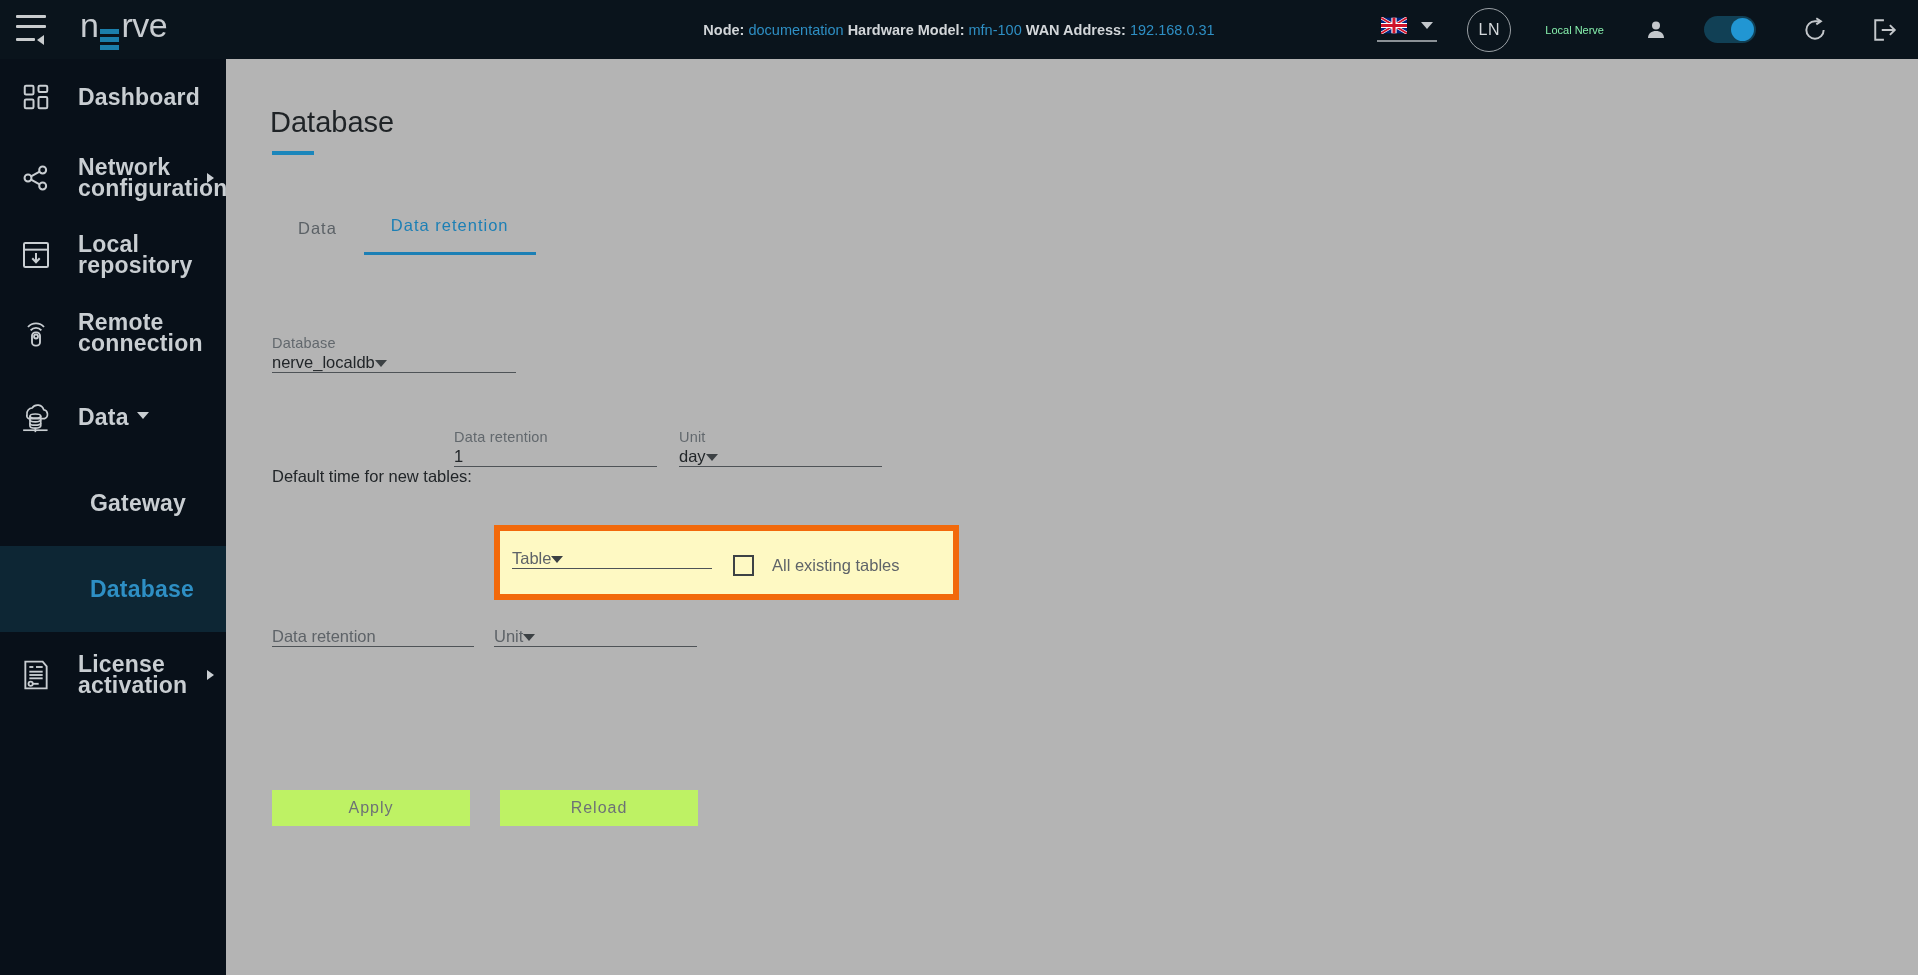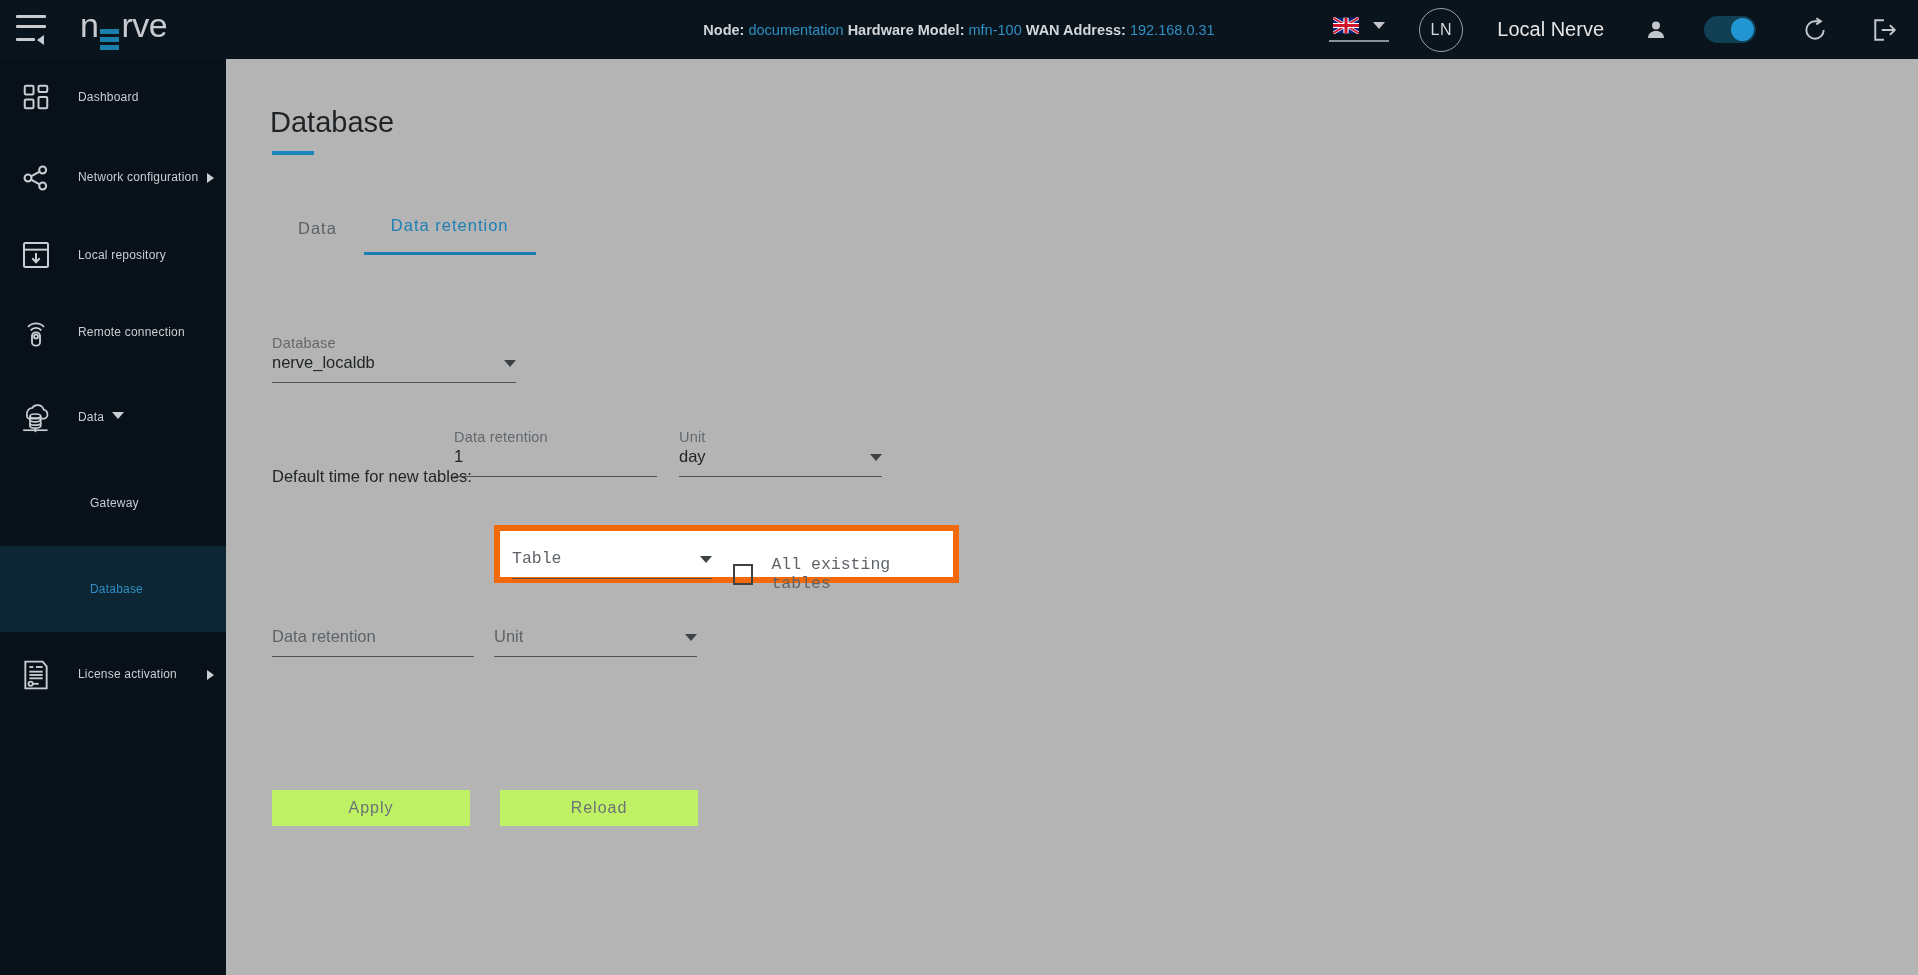--- a/index.html
+++ b/index.html
@@ -69,21 +69,21 @@
     border-right: 6px solid transparent;
     border-top: 7px solid #c3c7cb;
   }
   .avatar {
     width: 44px; height: 44px; border-radius: 50%;
     border: 1.5px solid #9aa0a5;
     display: flex; align-items: center; justify-content: center;
     color: #d4d8db; font-size: 16px; letter-spacing: .5px;
     margin-right: 26px; cursor: pointer;
   }
-  .localnerve { color: #e5e5e5; font-size: 20px; margin-right: 32px; }
+  .localnerve { color: #86efac; font-size: 11px; margin-right: 32px; }
   .icon-btn { cursor: pointer; display: flex; align-items: center; }
   .person { margin-right: 28px; }
   .toggle {
     width: 52px; height: 27px; border-radius: 14px;
     background: #114055; position: relative; margin-right: 38px; cursor: pointer;
   }
   .toggle .knob {
     position: absolute; right: 2px; top: 2px;
     width: 23px; height: 23px; border-radius: 50%;
     background: #2196d3;
@@ -101,21 +101,21 @@
     display: flex; align-items: center;
     height: 85px; padding-left: 12px;
     cursor: pointer;
   }
   .navitem .ic {
     width: 48px; min-width: 48px; height: 48px;
     display: flex; align-items: center; justify-content: center;
   }
   .navitem .lbl {
     margin-left: 18px;
-    color: #c9ced2; font-size: 12px; font-weight: normal;
+    color: #c9ced2; font-size: 23px; font-weight: bold;
     line-height: 21px; letter-spacing: .2px;
   }
   .navitem.sub { height: 86px; }
   .navitem.sub .lbl { margin-left: 78px; }
   .navitem.active { background: #0d2634; }
   .navitem.active .lbl { color: #2e8fc4; }
   .navitem .arrow {
     position: absolute; right: 12px; top: 50%; margin-top: -5px;
     width: 0; height: 0;
     border-top: 5px solid transparent;
@@ -153,44 +153,43 @@
     font-size: 16.5px; color: #5b6166; letter-spacing: 1px;
     padding: 0 27px 17px 27px; cursor: pointer;
   }
   .tab.active { color: #1b7fb5; border-bottom: 3px solid #1b7fb5; }
   .field { position: absolute; }
   .field .flabel {
     font-size: 14.5px; color: #62686d; letter-spacing: .2px;
     display: block; margin-bottom: 2px;
   }
   .field .fctl {
-    display: flex; align-items: flex-end; justify-content: space-between;
+    display: flex; align-items: flex-end; justify-content: flex-start;
     border-bottom: 1.5px solid #4e5357;
-    padding-bottom: 10px;
+    padding-bottom: 0;
   }
   .field .fval { font-size: 16.5px; color: #222629; }
   .field .fval.ph { color: #5e6368; }
   .sel-caret {
     width: 0; height: 0;
     border-left: 6px solid transparent;
     border-right: 6px solid transparent;
     border-top: 7px solid #3c4144;
     margin-bottom: 5px;
   }
   .rowlabel {
     position: absolute;
     font-size: 16.5px; color: #222629;
   }
   
   .highlight {
     position: absolute; left: 268px; top: 466px;
-    width: 465px; height: 58px;
-    background: #ffffff;
+    width: 465px; height: 75px;
+    background: #fef9c3;
     border: 6px solid #f2690b;
-    font-family: Liberation Mono, monospace;
   }
   .hl-inner { position: relative; width: 100%; height: 100%; }
   .checkbox {
     width: 21px; height: 21px;
     border: 2px solid #3d4245; background: transparent;
   }
   .cb-label { font-size: 16.5px; color: #5f6469; margin-left: 18px; }
   .btn {
     position: absolute;
     height: 36px; width: 198px;

